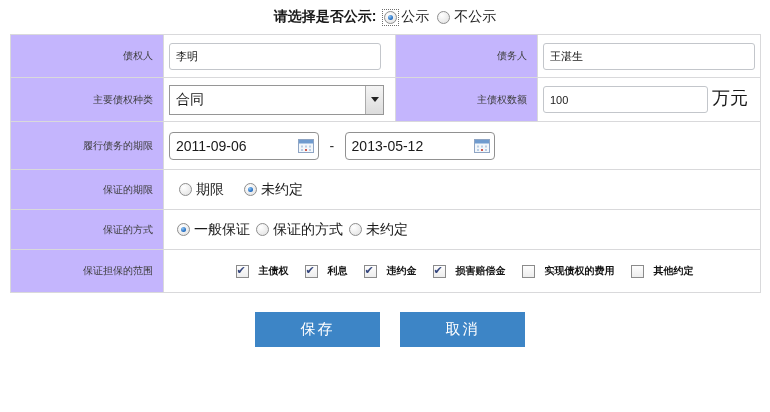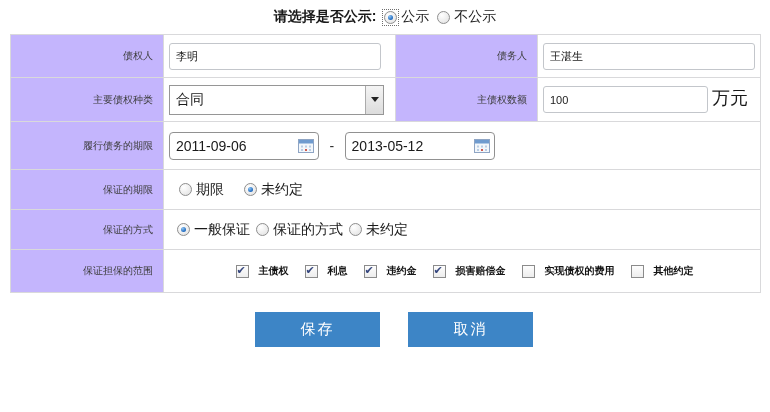--- a/index.html
+++ b/index.html
@@ -51,21 +51,21 @@
   .radio-row.tight { gap: 6px; padding-left: 8px; }
 
   .checkbox-row { display: flex; align-items: center; justify-content: center; gap: 16px; }
   .checkbox-option { display: inline-flex; align-items: center; gap: 10px;
     font-size: 10px; font-weight: bold; color: #141414; text-align: right; }
   .checkbox { width: 13px; height: 13px; border: 1px solid #8b8b8b;
     background: linear-gradient(#fdfdfd, #ededed); position: relative; flex: 0 0 auto; }
   .checkbox.checked::after { content: "\2714"; position: absolute; left: 0px; top: -2px;
     font-size: 11px; color: #36477e; }
 
-  .buttons-row { margin: 19px 0 0 255px; display: flex; gap: 28px; }
+  .buttons-row { margin: 19px 0 0 255px; display: flex; gap: 20px; }
   .btn { width: 125px; height: 35px; border: none; color: #fff; font-size: 15px;
     font-family: inherit; letter-spacing: 2px; cursor: pointer; }
 </style>
 </head>
 <body>
 
 <div class="page">
 
 
   <div class="publicity-row">

